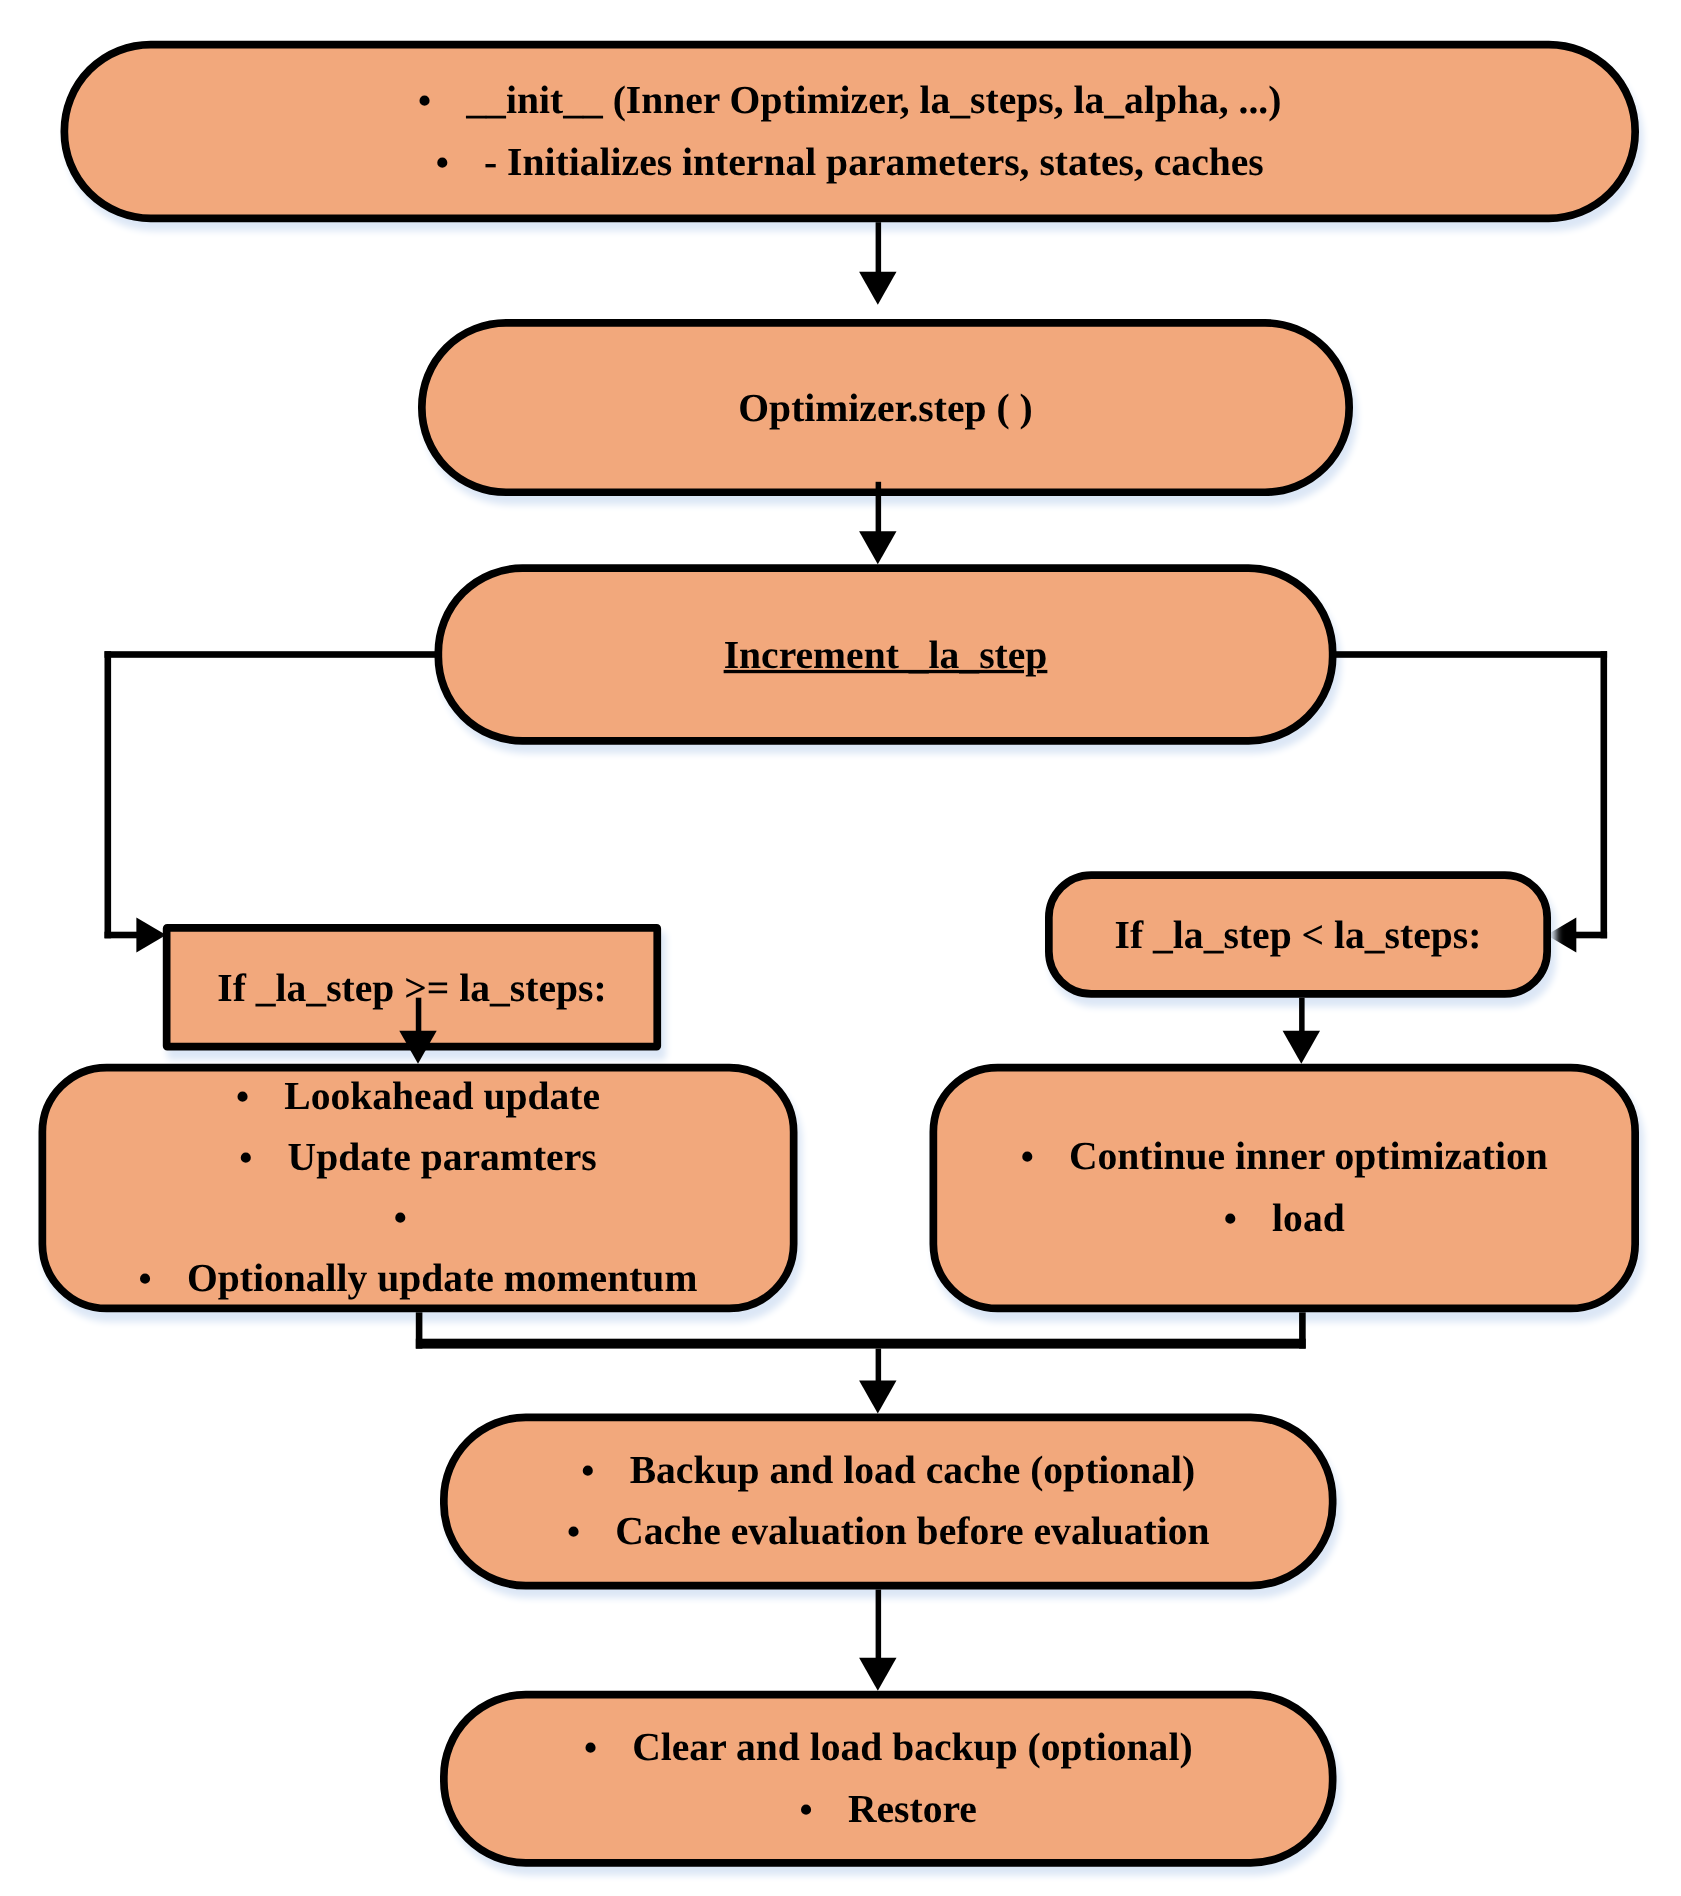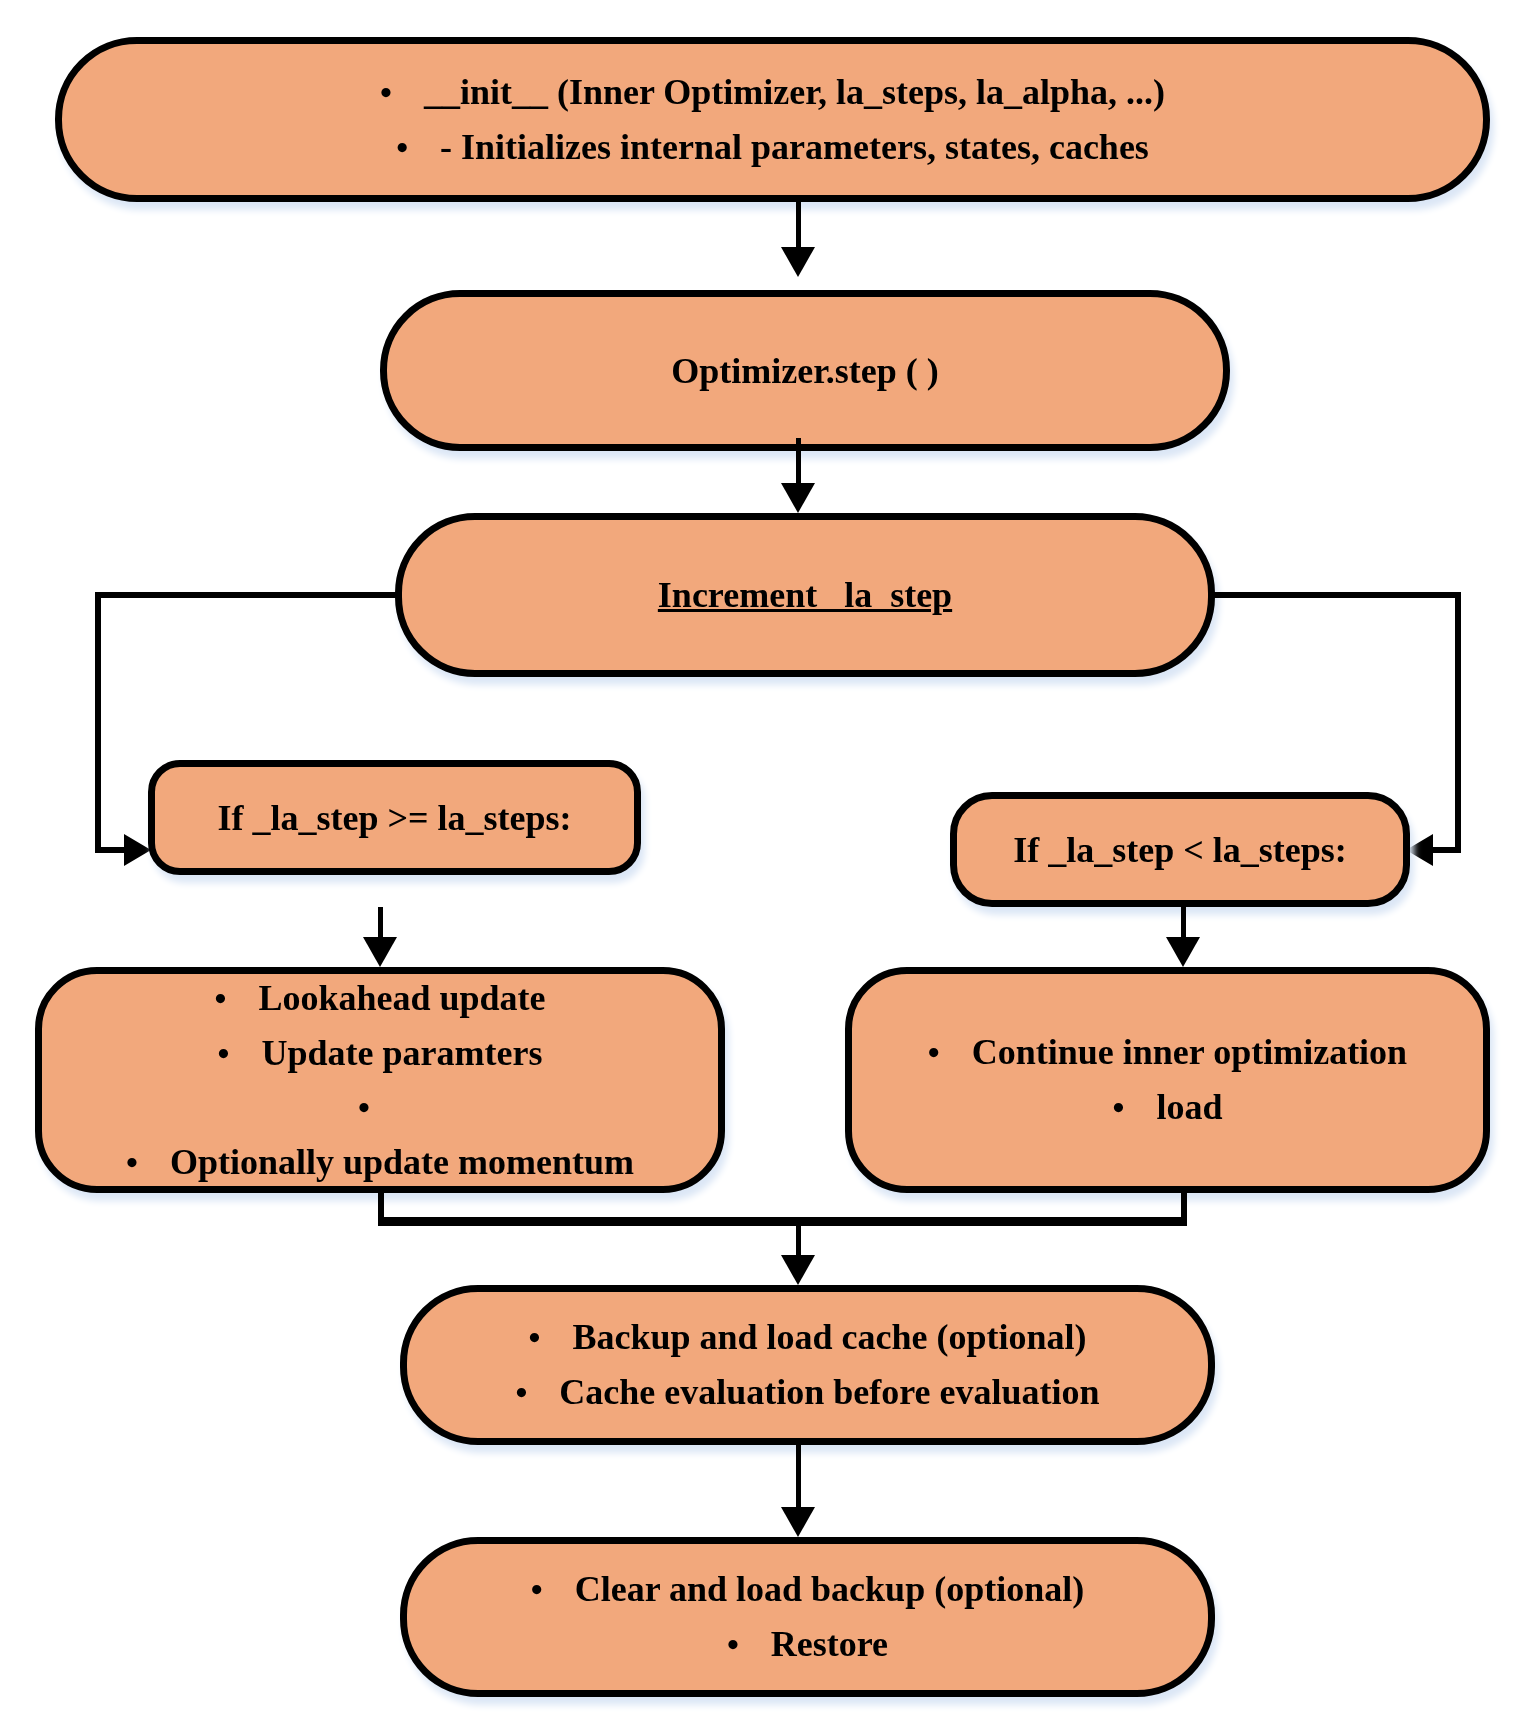--- a/index.html
+++ b/index.html
@@ -65,21 +65,21 @@
     width: 0; height: 0;
     border-top: 16px solid transparent;
     border-bottom: 16px solid transparent;
     border-right: 27px solid var(--connector);
   }
 
   
   #node-init            { left: 55px;  top: 37px;   width: 1435px; height: 165px; border-radius: 82px; }
   #node-optimizer-step  { left: 380px; top: 290px;  width: 850px;  height: 161px; border-radius: 80px; }
   #node-increment       { left: 395px; top: 513px;  width: 820px;  height: 164px; border-radius: 80px; text-decoration: underline; }
-  #node-cond-ge         { left: 148px; top: 760px;  width: 493px;  height: 115px; border-radius: 32px; }
+  #node-cond-ge         { left: 148px; top: 840px;  width: 453px;  height: 115px; border-radius: 4px; }
   #node-cond-lt         { left: 950px; top: 792px;  width: 460px;  height: 115px; border-radius: 42px; align-items: center; }
   #node-lookahead       { left: 35px;  top: 967px;  width: 690px;  height: 226px; border-radius: 62px; }
   #node-continue        { left: 845px; top: 967px;  width: 645px;  height: 226px; border-radius: 62px; }
   #node-backup          { left: 400px; top: 1285px; width: 815px;  height: 160px; border-radius: 78px; }
   #node-clear           { left: 400px; top: 1537px; width: 815px;  height: 160px; border-radius: 78px; }
 </style>
 </head>
 <body>
 
 <div class="canvas">

